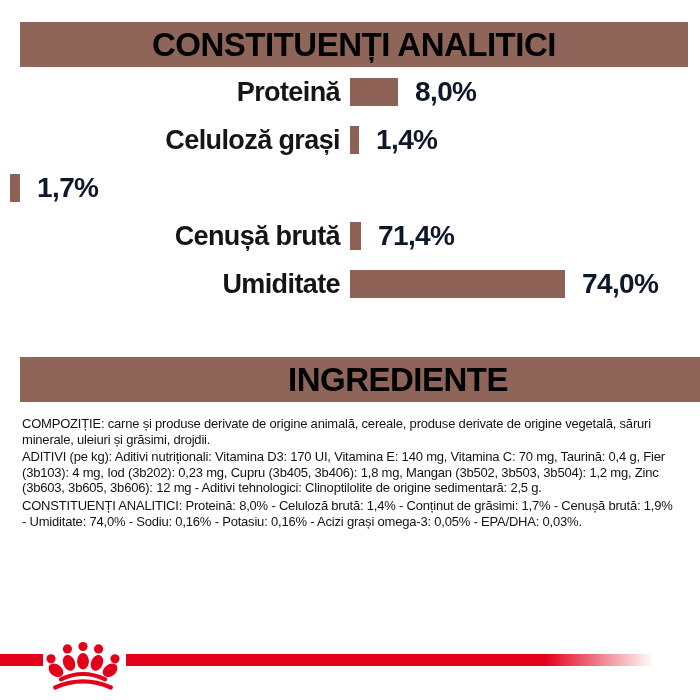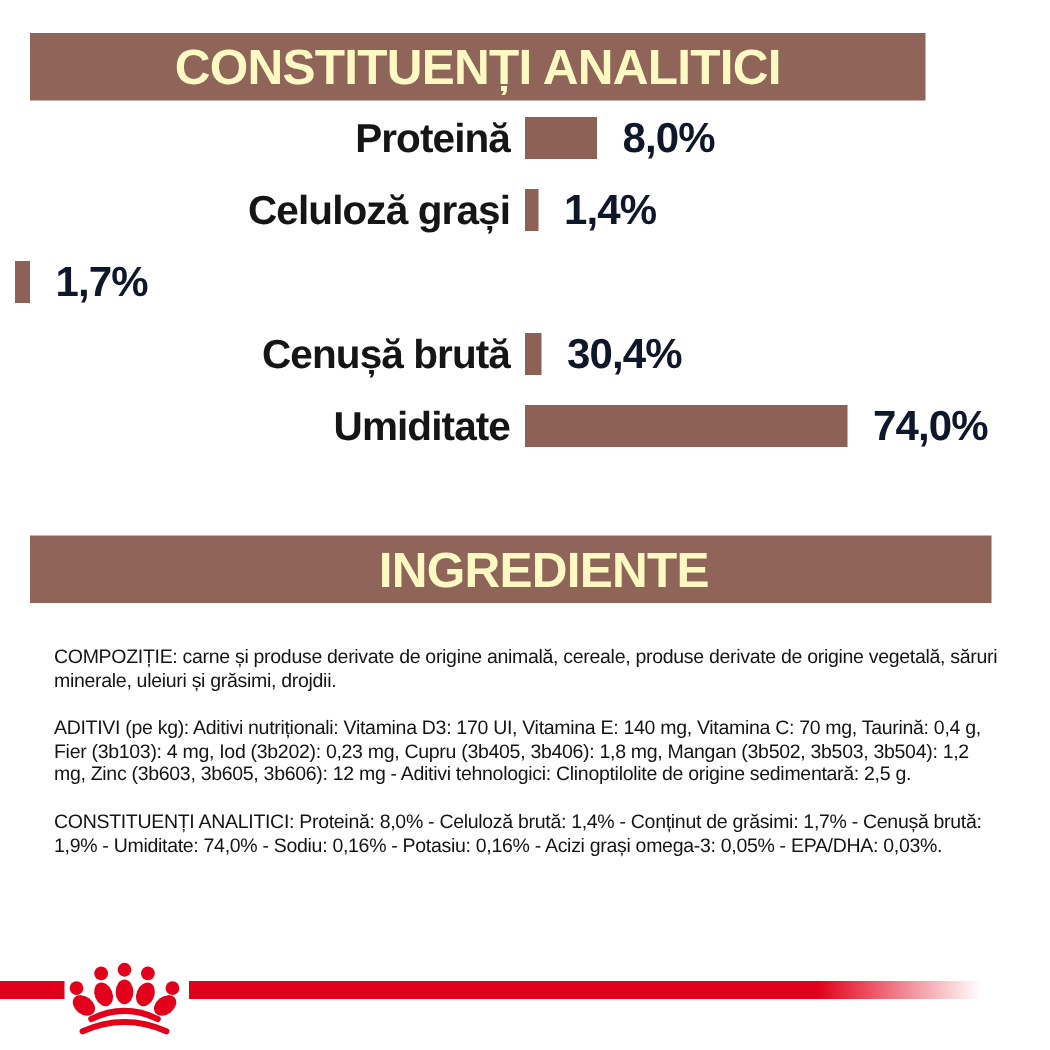--- a/index.html
+++ b/index.html
@@ -5,22 +5,22 @@
   html,body{margin:0;padding:0;}
   body{
     width:700px;height:700px;background:#ffffff;
     font-family:"Liberation Sans", sans-serif;
     position:relative;overflow:hidden;
     -webkit-font-smoothing:antialiased;
   }
   .page{position:relative;width:700px;height:700px;}
 
   .section-header{
-    position:absolute;left:20px;width:597px;height:45px;
-    background:#8F655A;color:#fef9c3;
+    position:absolute;left:20px;width:668px;height:45px;
+    background:#8F655A;color:#000000;
     display:flex;align-items:center;justify-content:center;
     font-weight:bold;font-size:33px;letter-spacing:-0.5px;
     white-space:nowrap;
   }
   #header-analytical{top:22px;}
   #header-ingredients{top:357px;padding-left:44px;}
 
   .chart{position:absolute;top:68px;left:0;width:700px;}
   .chart-row{display:flex;align-items:center;height:48px;}
   .chart-label{
@@ -32,21 +32,21 @@
   .chart-value{
     margin-left:17px;font-weight:bold;font-size:28px;color:#0f172a;
     letter-spacing:-0.6px;white-space:nowrap;
   }
 
   .ingredients-text{
     position:absolute;top:414px;left:20px;width:662px;
     font-size:13px;line-height:15.6px;color:#141414;
     letter-spacing:-0.2px;
   }
-  .ingredients-text p{margin:16px;padding:0;}
+  .ingredients-text p{margin:2px;padding:0;}
 
   .band{position:absolute;height:12px;top:654px;background:#E2001A;}
   .band-left{left:0;width:43px;}
   .band-right{
     left:126px;width:574px;
     background:linear-gradient(to right,#E2001A 0%,#E2001A 73%,rgba(226,0,26,0) 92%);
   }
   .crown{position:absolute;left:42px;top:641px;width:82px;height:52px;}
 </style>
 </head>
@@ -69,21 +69,21 @@
         <div class="chart-bar" style="width: 9px; background: rgb(142, 97, 86);"></div>
         <div class="chart-value">1,4%</div>
       </div>
       <div class="chart-row">
         <div class="chart-bar" style="width: 10px; background: rgb(142, 97, 86);"></div>
         <div class="chart-value">1,7%</div>
       </div>
       <div class="chart-row">
         <div class="chart-label">Cenușă brută</div>
         <div class="chart-bar" style="width: 11px; background: rgb(142, 97, 86);"></div>
-        <div class="chart-value">30,4%</div>
+        <div class="chart-value">71,4%</div>
       </div>
       <div class="chart-row">
         <div class="chart-label">Umiditate</div>
         <div class="chart-bar" style="width: 215px; background: rgb(142, 97, 86);"></div>
         <div class="chart-value">74,0%</div>
       </div>
     </div>
 
   <div class="section-header" id="header-ingredients">
     <span>INGREDIENTE</span>

